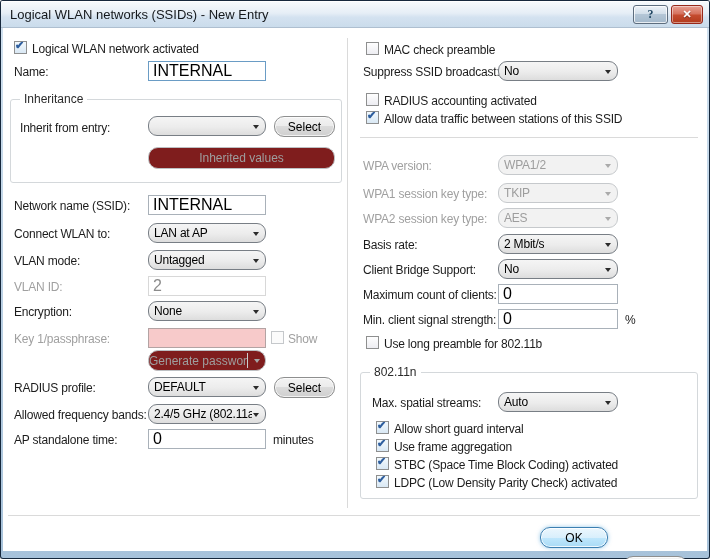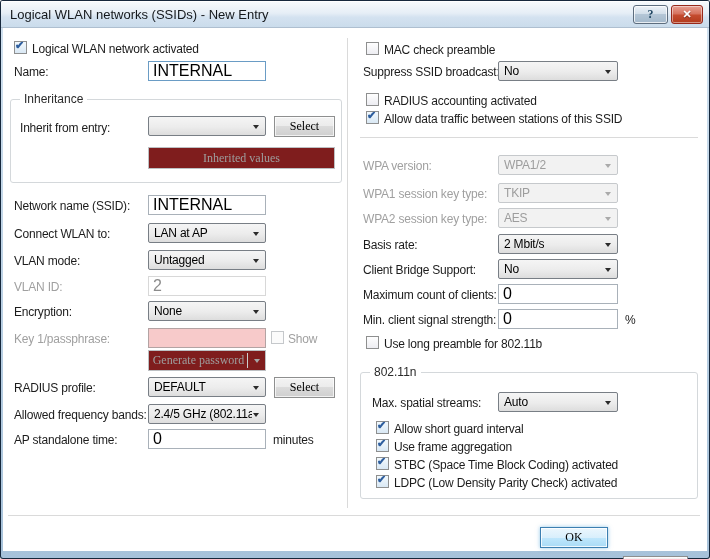--- a/index.html
+++ b/index.html
@@ -12,32 +12,32 @@
   .win-btn{position:absolute;top:5px;height:19px;box-sizing:border-box;border-radius:3px;display:flex;align-items:center;justify-content:center;cursor:default;}
   .help-btn{left:633px;width:35px;border:1px solid #5d6d7e;background:linear-gradient(#eef3f8,#cfdce8 50%,#b4c6d6 50%,#a3b8cb);box-shadow:inset 0 0 0 1px rgba(255,255,255,.75);font-weight:bold;font-size:12px;font-family:"Liberation Serif",serif;color:#1d4360;}
   .close-btn{left:671px;width:32px;border:1px solid #97281a;background:linear-gradient(#e7a093,#d5705b 48%,#c54c30 52%,#b23b1d);box-shadow:inset 0 0 0 1px rgba(255,255,255,.45);color:#fff;font-weight:bold;font-size:11px;text-shadow:0 1px 1px rgba(0,0,0,.4);}
   .content{position:absolute;left:3px;top:28px;width:704px;height:523px;background:#ffffff;}
   .lbl{position:absolute;font-size:12px;color:#1c1c1c;white-space:nowrap;letter-spacing:-0.2px;}
   .dis-lbl{color:#a0a0a0;}
   .txt{position:absolute;width:118px;height:20px;box-sizing:border-box;border:1px solid #a9b1b9;background:#fff;font-family:"Liberation Sans",sans-serif;font-size:16px;padding:1px 4px;color:#000;}
   .txt-focus{border-color:#6a9cc5;}
   .txt-dis{border-color:#d8d8d8;color:#8b8b8b;}
   .txt-pink{border-color:#b3a3a3;background:#f7caca;}
-  .combo{position:absolute;width:118px;height:20px;box-sizing:border-box;border:1px solid #787e85;border-radius:2px;background:linear-gradient(#f5f5f5,#ececec 55%,#dddddd);display:flex;align-items:center;padding:0 15px 0 5px;cursor:default;}
+  .combo{position:absolute;width:118px;height:20px;box-sizing:border-box;border:1px solid #787e85;border-radius:9px;background:linear-gradient(#f5f5f5,#ececec 55%,#dddddd);display:flex;align-items:center;padding:0 15px 0 5px;cursor:default;}
   .combo-text{font-size:12px;color:#000;white-space:nowrap;overflow:hidden;letter-spacing:-0.2px;}
   .tri{position:absolute;right:6px;top:8px;width:0;height:0;border-left:3.5px solid transparent;border-right:3.5px solid transparent;border-top:4px solid #2b2b2b;}
   .combo-dis{border-color:#c6c9cc;background:#f2f2f2;}
   .combo-dis .combo-text{color:#9d9d9d;}
   .combo-dis .tri{border-top-color:#aaaaaa;}
   .cb{position:absolute;width:13px;height:13px;box-sizing:border-box;border:1px solid #8e8f8f;background:linear-gradient(#fefefe,#ededf2);}
   .cb .mark{display:none;position:absolute;left:0;top:-3px;font-weight:bold;font-size:11px;color:#2e5e9e;}
   .cb.checked{background:linear-gradient(#f3f9fd,#d9e8f4);}
   .cb.checked .mark{display:block;}
   .cb-dis{border-color:#c5c8cb;background:#fbfbfb;}
-  .btn{position:absolute;box-sizing:border-box;border:1px solid #8e8f8f;border-radius:0;background:linear-gradient(#f3f3f3,#ebebeb 50%,#dbdbdb 50%,#cfcfcf);display:flex;align-items:center;justify-content:center;font-family:Liberation Serif, serif;font-size:12px;color:#000;cursor:default;box-shadow:inset 0 0 0 1px rgba(255,255,255,.7);}
+  .btn{position:absolute;box-sizing:border-box;border:1px solid #8e8f8f;border-radius:10px;background:linear-gradient(#f3f3f3,#ebebeb 50%,#dbdbdb 50%,#cfcfcf);display:flex;align-items:center;justify-content:center;font-family:Liberation Sans, sans-serif;font-size:12px;color:#000;cursor:default;box-shadow:inset 0 0 0 1px rgba(255,255,255,.7);}
   .btn-dis{border-color:#bdc0c3;background:#7f1d1d;color:#9e9e9e;box-shadow:none;}
   .btn-default{border-color:#3c7fb1;background:linear-gradient(#ebf6fd,#d9effc 50%,#c0e7fc 50%,#a9dbf6);box-shadow:inset 0 0 0 1px rgba(255,255,255,.8),0 0 4px rgba(61,153,214,.55);}
   .split-div{position:absolute;right:17px;top:2px;bottom:2px;width:1px;background:#cccccc;}
   .split-tri{position:absolute;right:5px;top:8px;width:0;height:0;border-left:3.5px solid transparent;border-right:3.5px solid transparent;border-top:4px solid #a6a6a6;}
   .group{position:absolute;box-sizing:border-box;border:1px solid #d4d8db;border-radius:3px;}
   .group-caption{position:absolute;top:-8px;left:9px;background:#fff;padding:0 4px;font-size:12px;color:#2a2a2a;white-space:nowrap;}
   .sep{position:absolute;height:1px;background:#dadada;}
   .vsep{position:absolute;width:1px;background:#dadada;}
 </style>
 </head>

